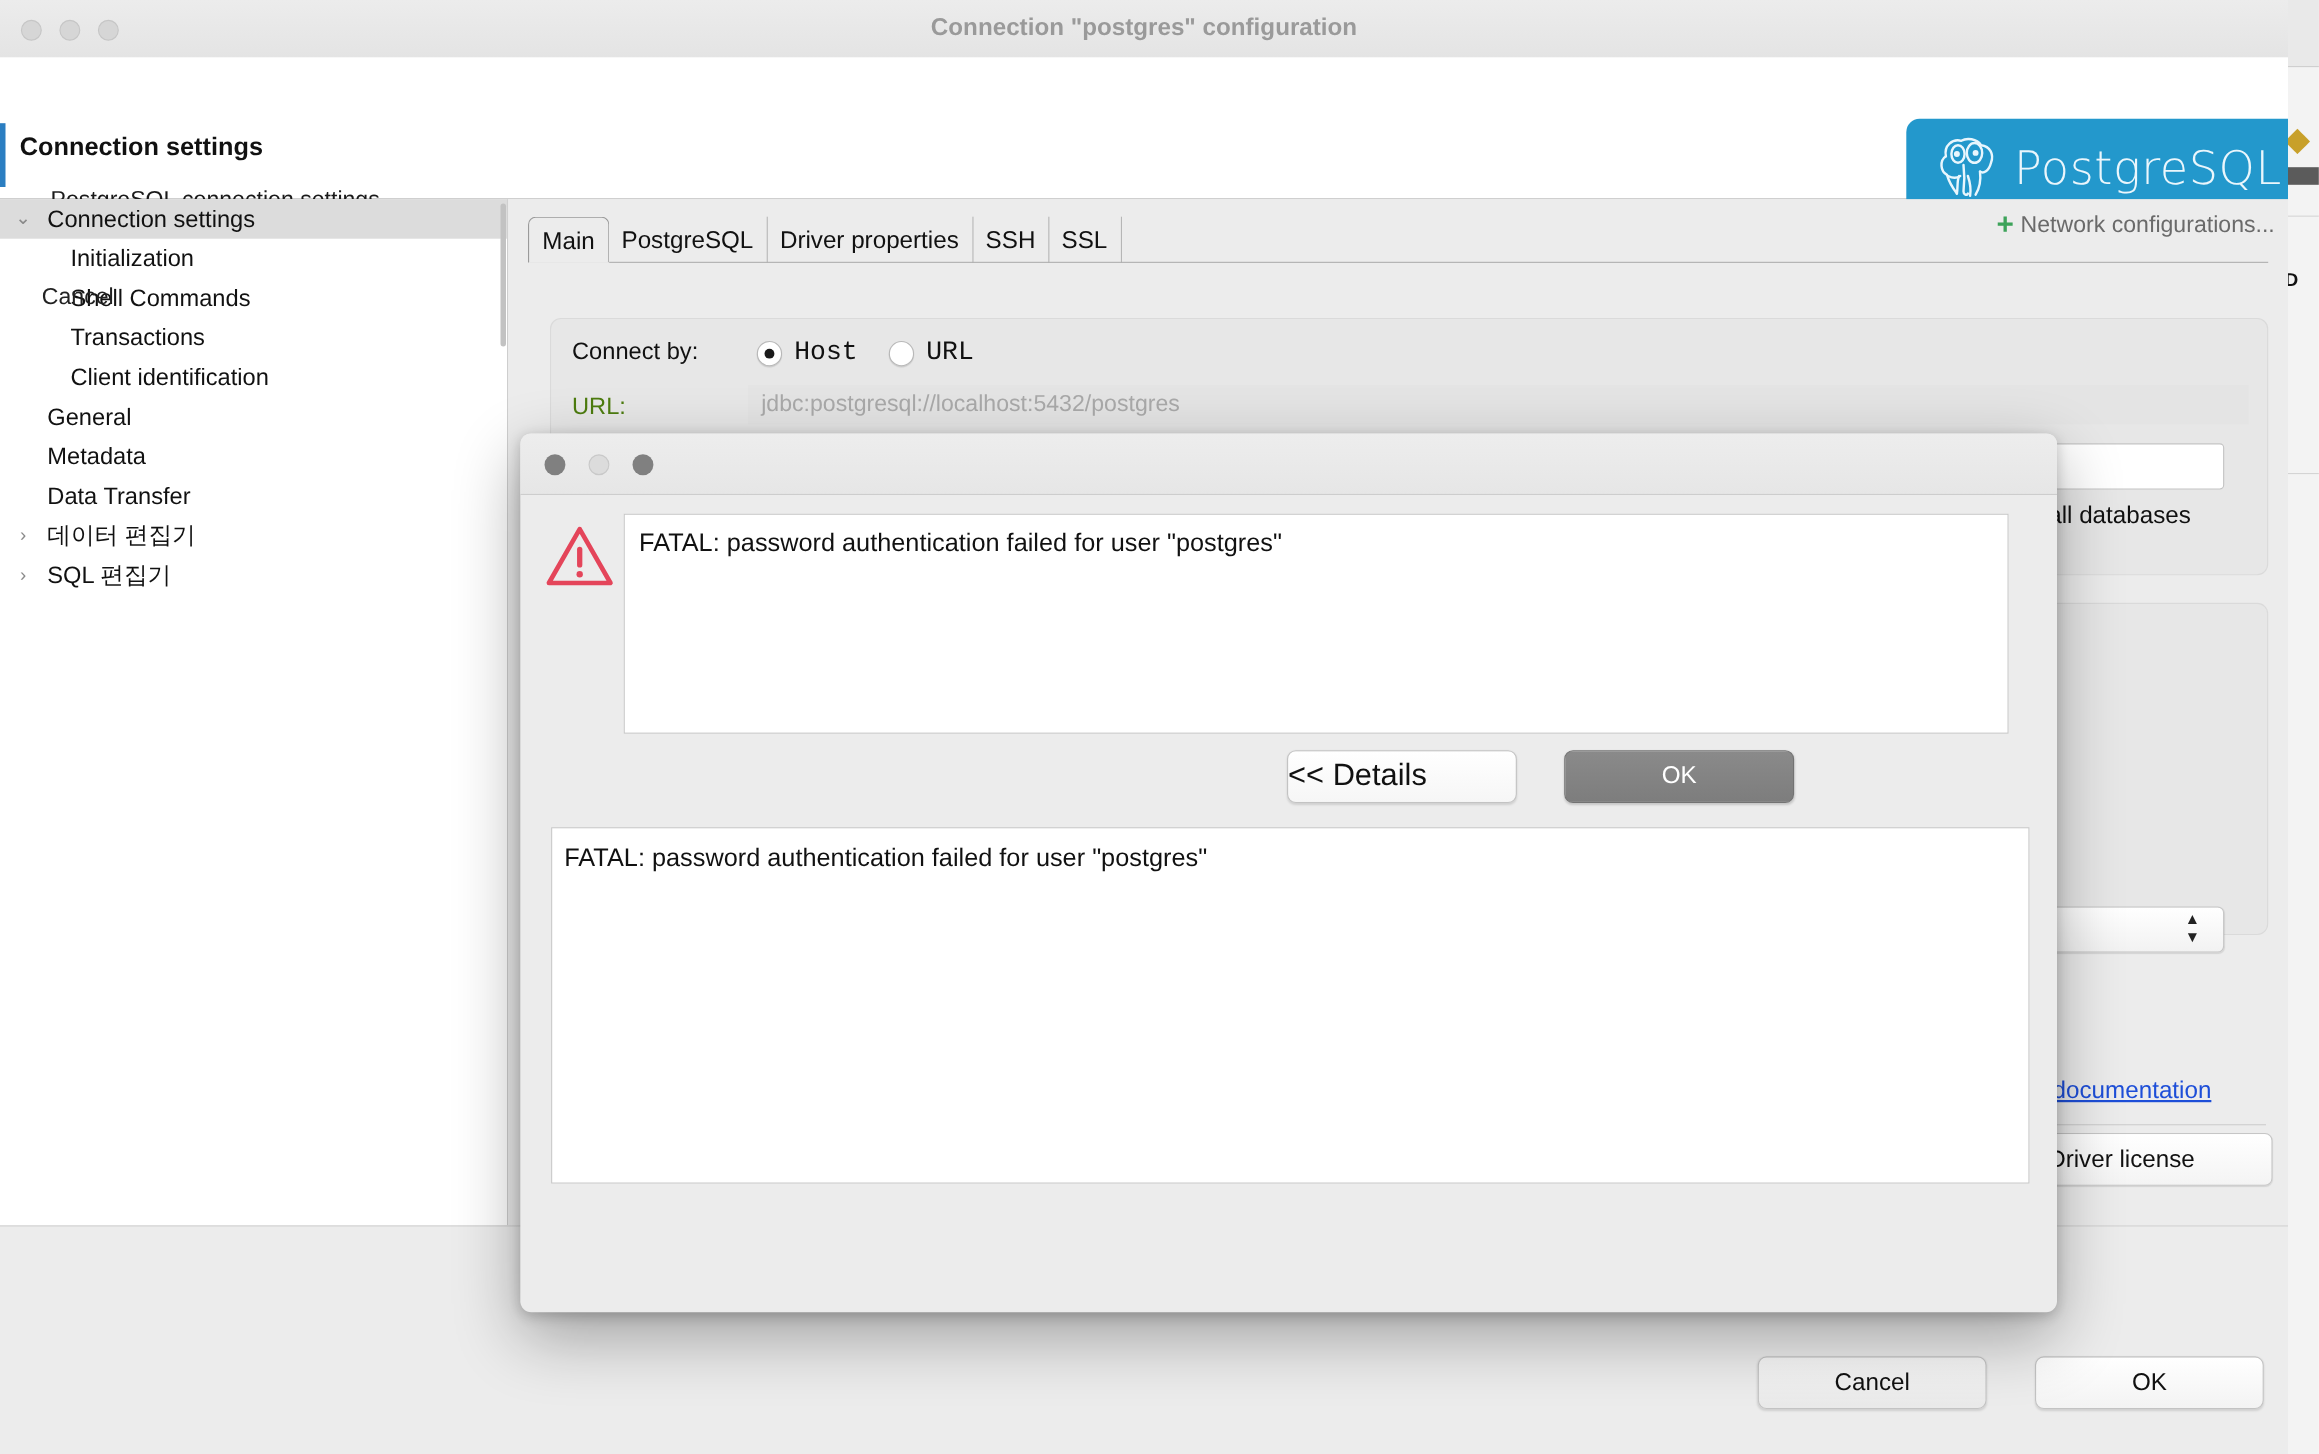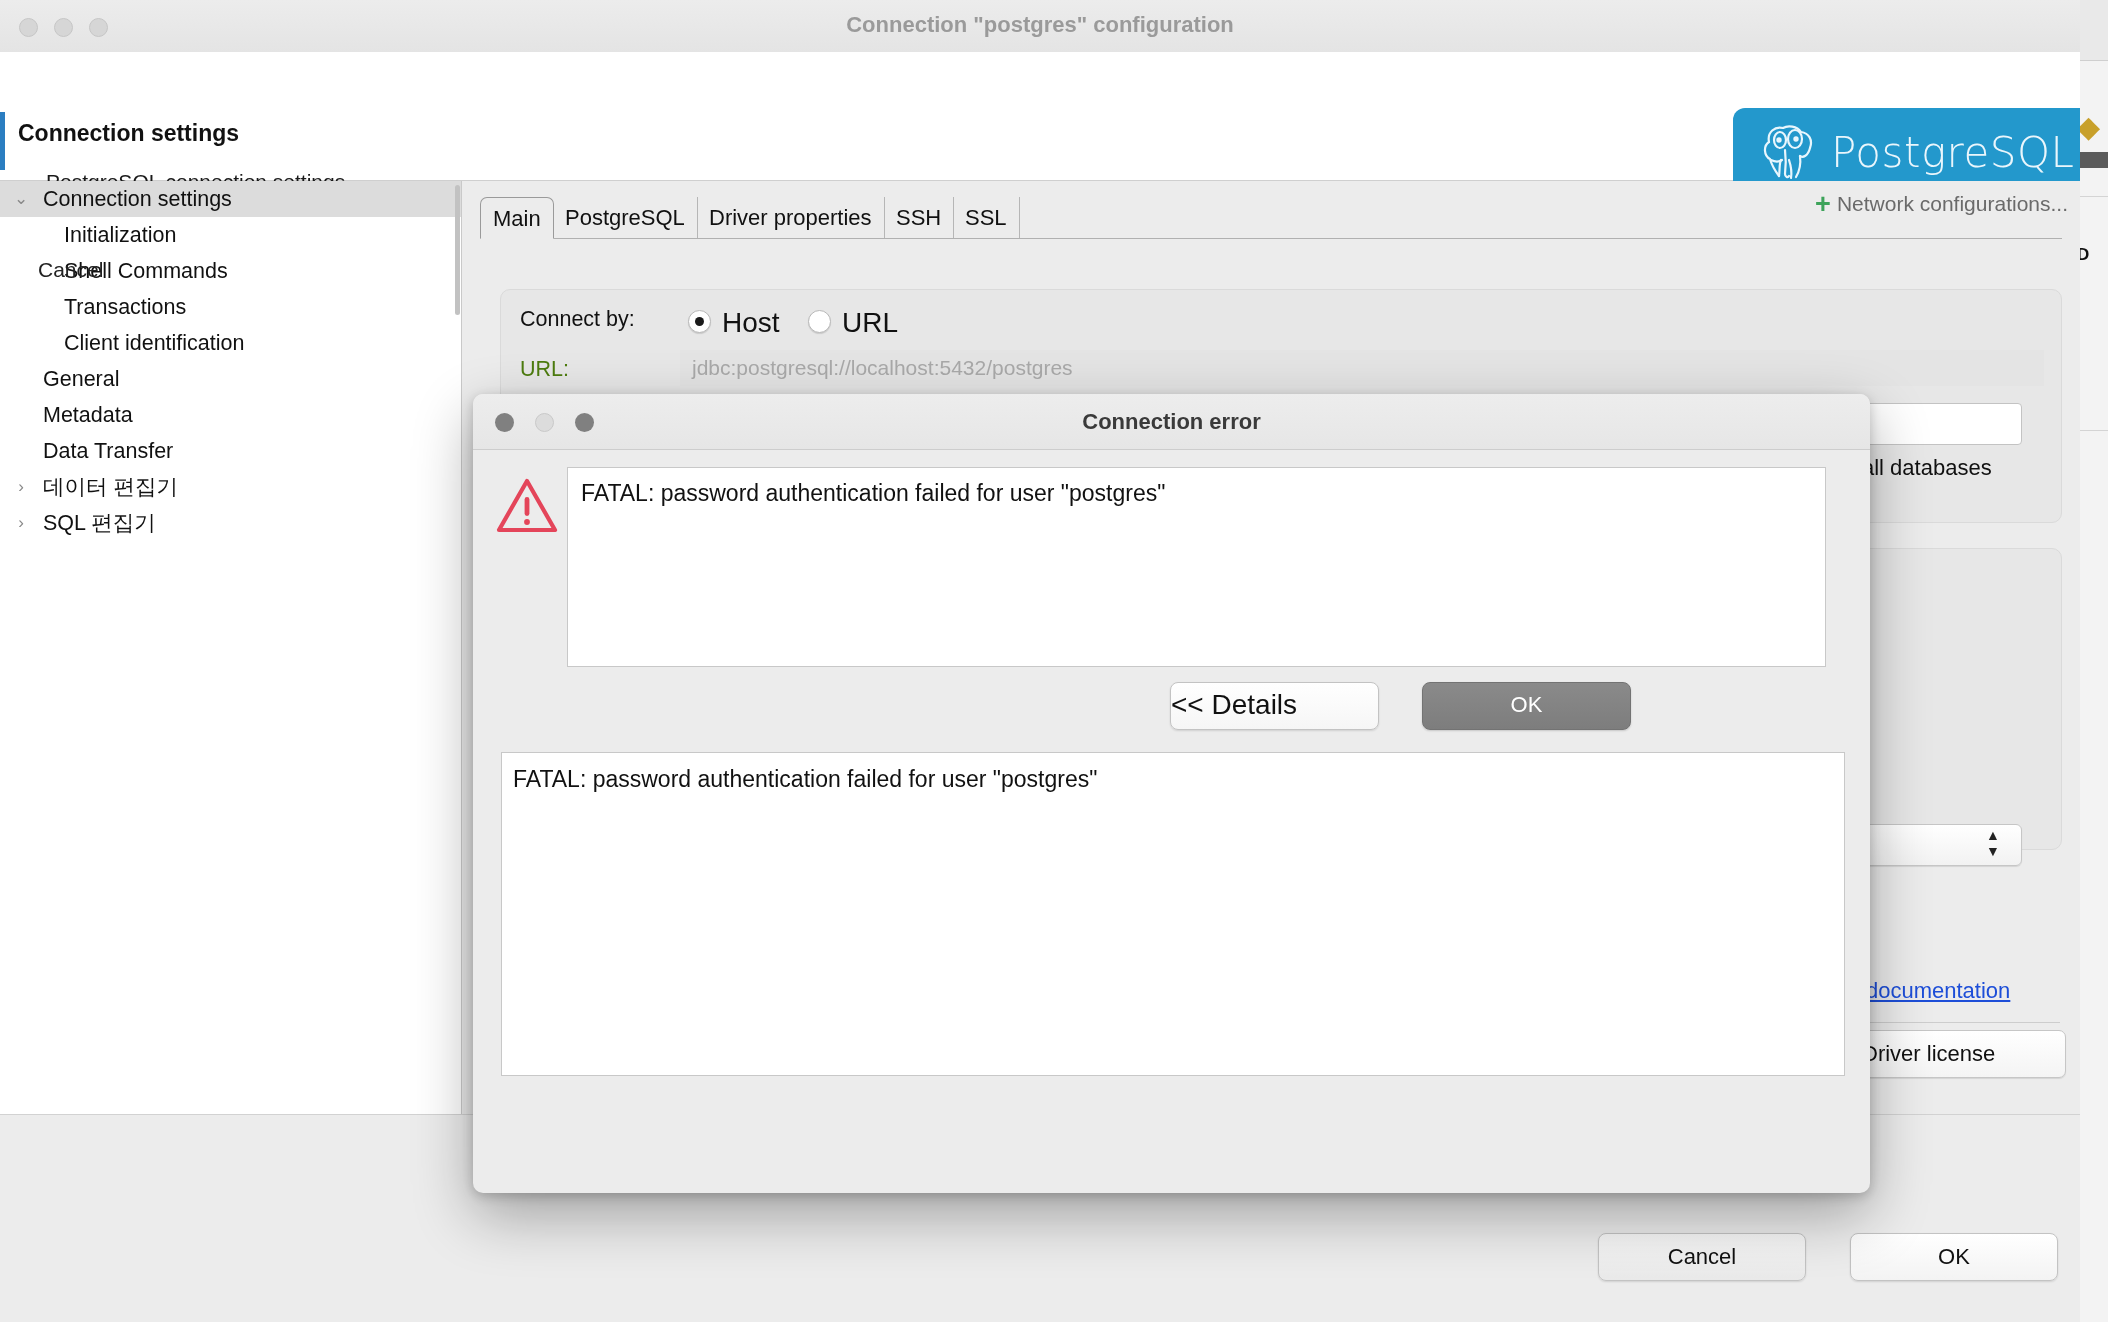--- a/index.html
+++ b/index.html
@@ -275,22 +275,23 @@
     left: 6px; top: 6px;
     width: 9px; height: 9px;
     border-radius: 50%;
     background: #1a1a1a;
   }
   #radio-host { left: 688px; }
   #radio-url  { left: 808px; }
   .radio-text {
     position: absolute;
     top: 307px;
-    font-size: 28px;
-    color: #111;
+    font-size: 24px;
+    color: #111;
+    font-family: Liberation Mono, monospace;
   }
   #radiotext-host { left: 722px; }
   #radiotext-url  { left: 842px; }
 
   #url-label {
     position: absolute;
     left: 520px; top: 357px;
     font-size: 21.5px;
     color: #4d7c0f;
   }
@@ -656,21 +657,20 @@
   <div class="btn" id="cancel-btn">Cancel</div>
   <div class="btn" id="ok-btn-main">OK</div>
 
 </div>
 
 <div id="dialog">
   <div id="dlg-titlebar">
     <div class="dlg-dot" id="dlg-close"></div>
     <div class="dlg-dot" id="dlg-min"></div>
     <div class="dlg-dot" id="dlg-max"></div>
-    <div id="dlg-title">Connection error</div>
   </div>
 
   <svg id="warn-icon" viewBox="0 0 64 60">
     <path d="M32 5 L60 54 L4 54 Z" fill="none" stroke="#e4455a" stroke-width="4.2" stroke-linejoin="round"></path>
     <rect x="29.6" y="21" width="4.8" height="19" rx="2.4" fill="#e4455a"></rect>
     <circle cx="32" cy="46" r="2.9" fill="#e4455a"></circle>
   </svg>
 
   <div id="msg-box"></div>
   <div id="msg-text">FATAL: password authentication failed for user "postgres"</div>

